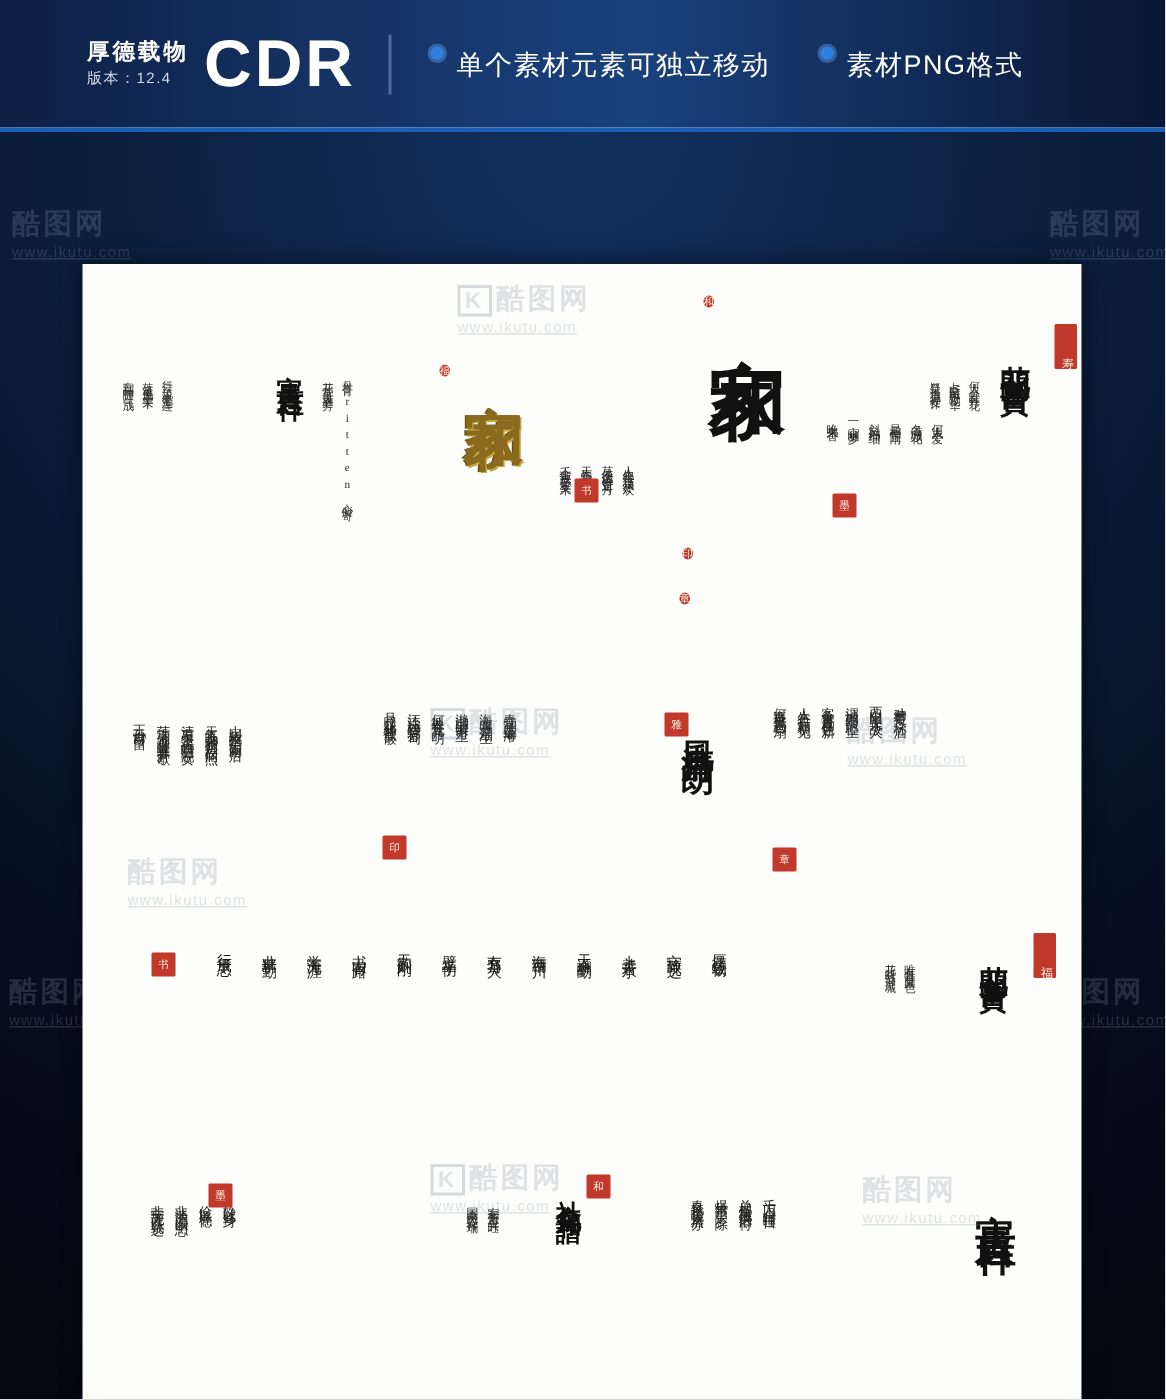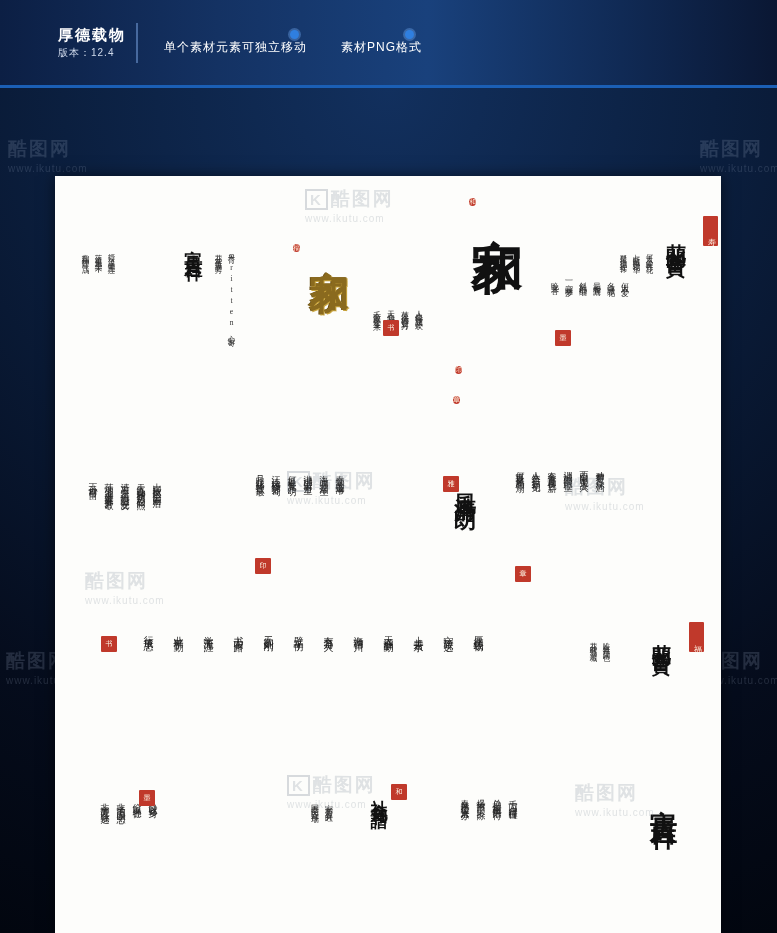--- a/index.html
+++ b/index.html
@@ -62,27 +62,26 @@
   }
   .divider {
     width: 2px;
     height: 40px;
     background: #5a7fb5;
     margin-right: 26px;
     opacity: .75;
   }
   .feature {
     display: flex;
-    align-items: flex-end;
+    align-items: flex-start;
     color: #ffffff;
-    font-size: 12px;
+    font-size: 18px;
     letter-spacing: 1px;
     margin-right: 34px;
     white-space: nowrap;
-    flex-direction: column;
   }
   .bullet {
     width: 9px; height: 9px;
     border-radius: 50%;
     background: #2f7fe0;
     box-shadow: 0 0 0 2px rgba(120,180,255,.35);
     margin-right: 8px;
     flex: none;
   }
 
@@ -180,20 +179,21 @@
     font-size: 19px;
     font-weight: bold;
     letter-spacing: 2px;
     display: block;
   }
   .wm .wm-url {
     font-size: 10px;
     letter-spacing: 1px;
     display: block;
     margin-top: 1px;
+    text-decoration: underline;
   }
   .wm-dark { color: rgba(160,175,200,.20); }
   .wm-k {
     display: inline-block;
     border: 2px solid rgba(120,130,145,.28);
     padding: 0 3px;
     margin-right: 3px;
     font-size: 15px;
   }
 </style>
@@ -201,20 +201,21 @@
 <body>
 
 <div id="page">
 
   <div class="banner">
     <div class="banner-inner">
       <div class="fmt-block">
         <span class="fmt-label">厚德载物</span>
         <span class="fmt-version">版本：12.4</span>
       </div>
+      <div class="cdr-text">CDR</div>
       <div class="divider"></div>
       <div class="feature">
         <span class="bullet"></span>
         <span>单个素材元素可独立移动</span>
       </div>
       <div class="feature">
         <span class="bullet"></span>
         <span>素材PNG格式</span>
       </div>
     </div>

